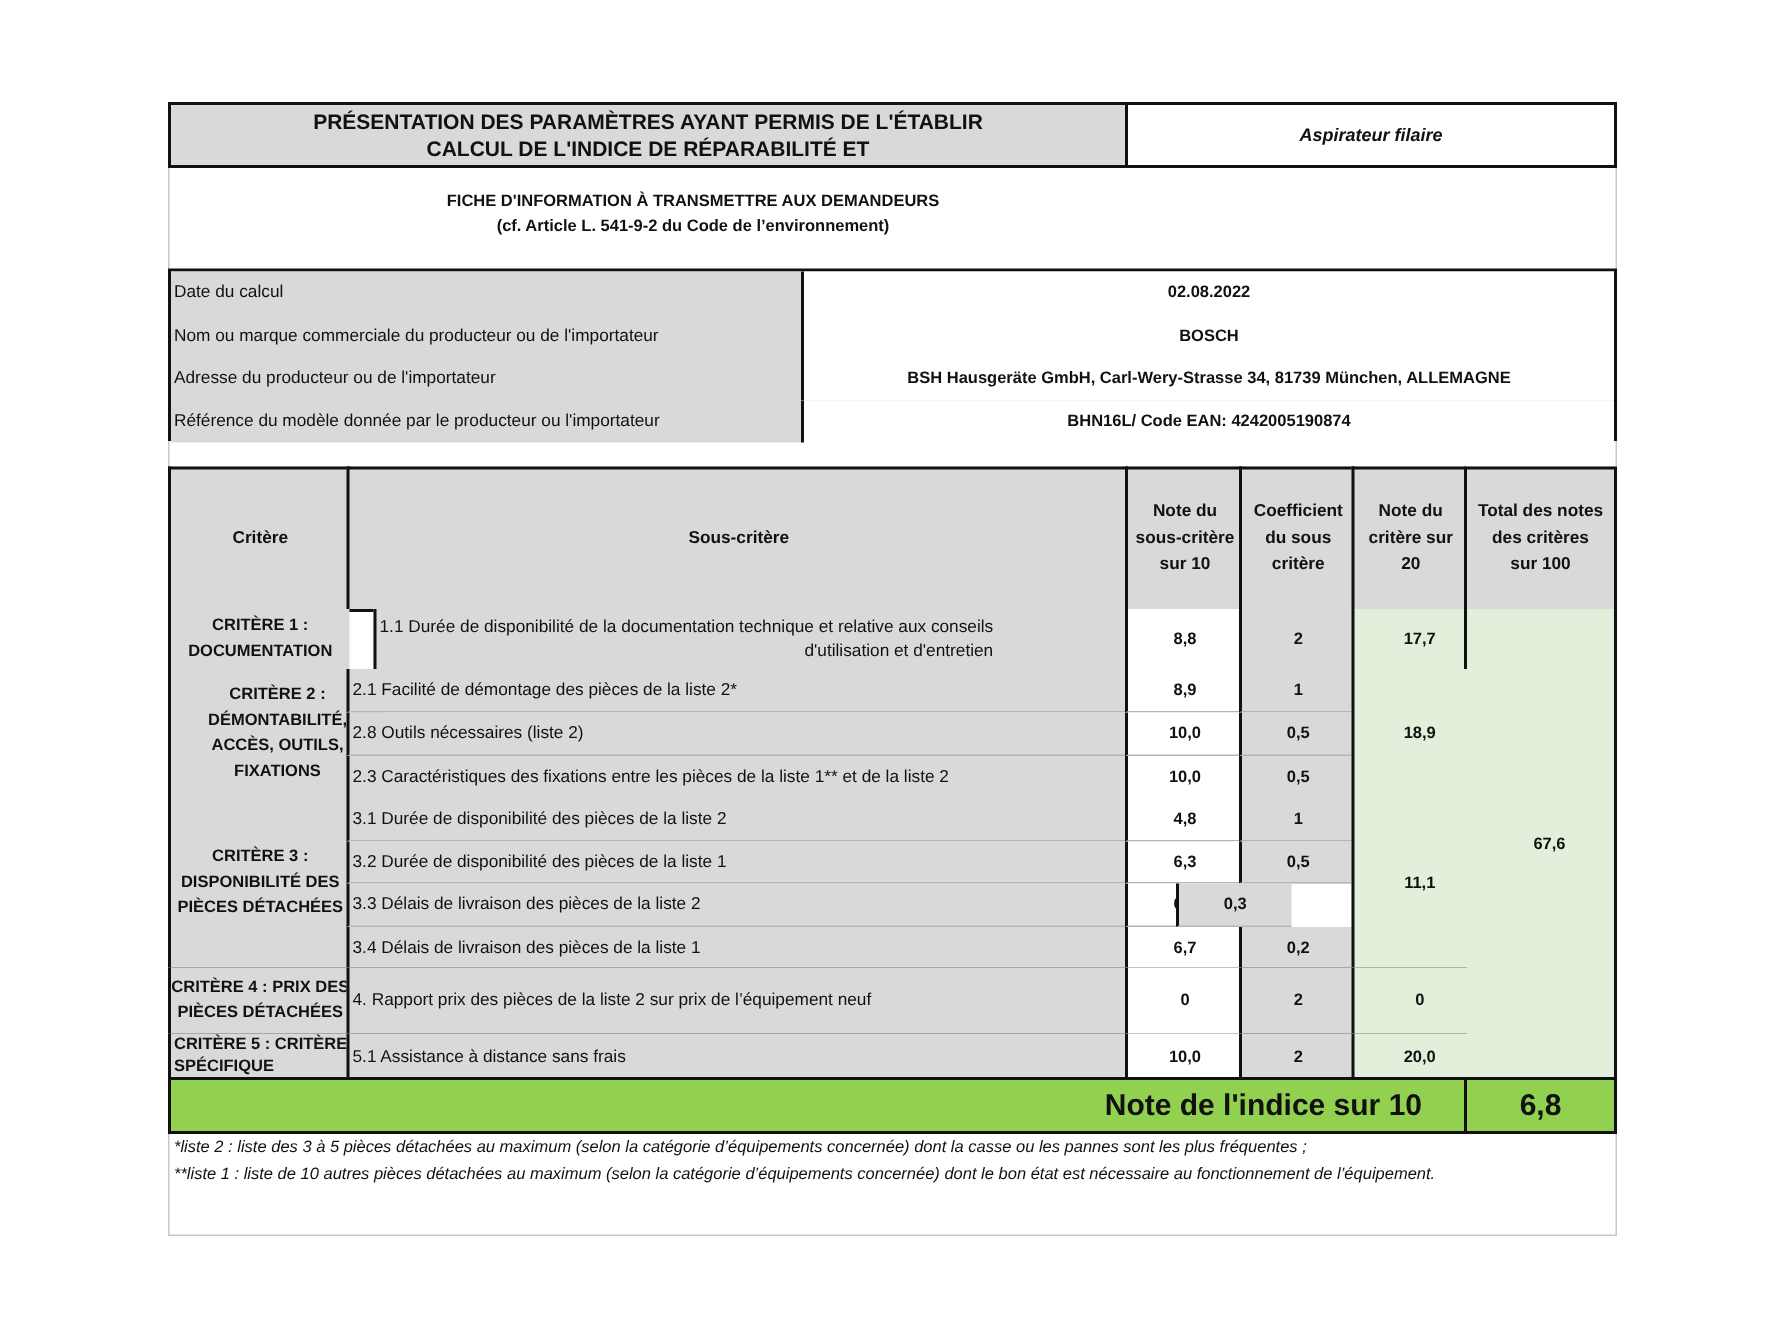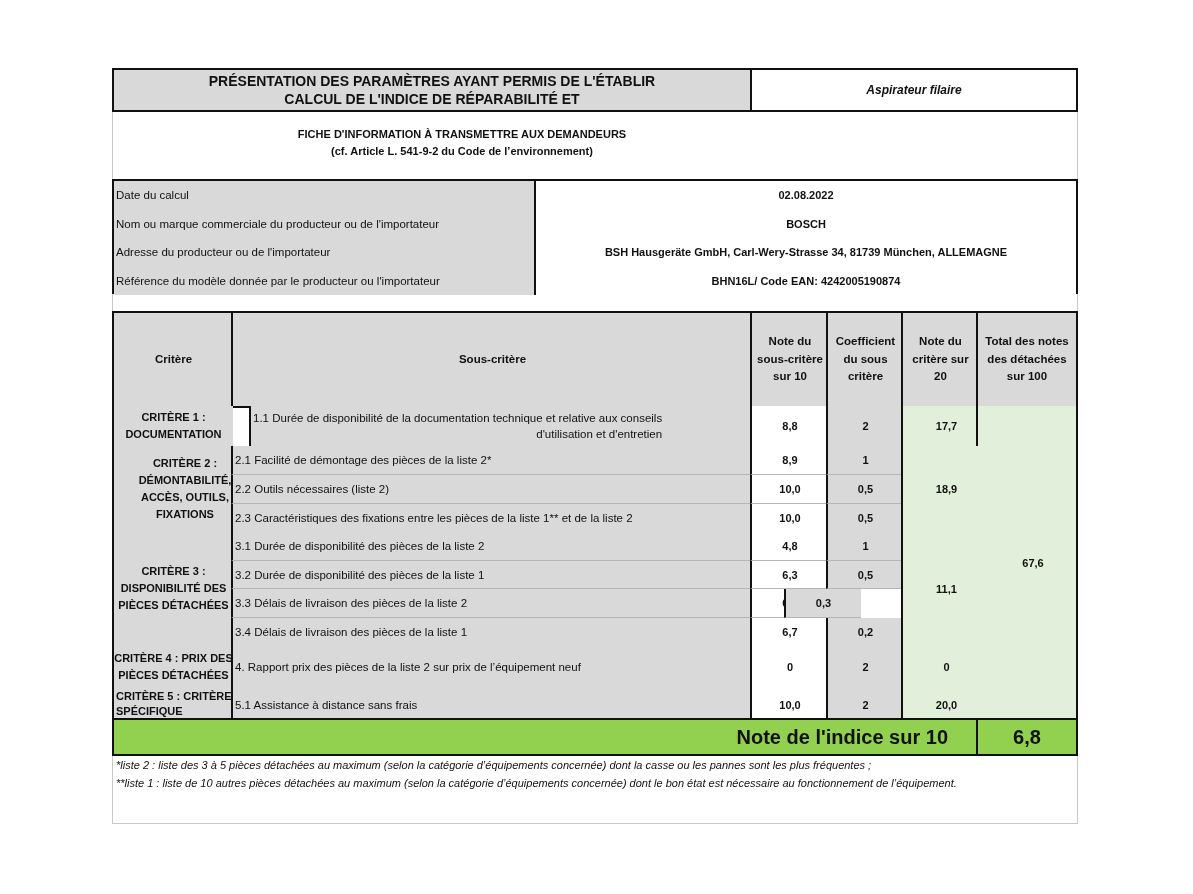--- a/index.html
+++ b/index.html
@@ -96,21 +96,21 @@
   <div class="cell gray center hdr thick-t thick-l thick-b" style="left:901px;top:311px;width:77px;height:97px;">
     <div>
         <div>Note du</div>
         <div>critère sur</div>
         <div>20</div>
       </div>
   </div>
   <div class="cell gray center hdr thick-t thick-l thick-r thick-b" style="left:976px;top:311px;width:102px;height:97px;">
     <div>
         <div>Total des notes</div>
-        <div>des détachées</div>
+        <div>des critères</div>
         <div>sur 100</div>
       </div>
   </div>
 
   <div class="cell gray center crit thick-l thick-b" style="left:112px;top:406px;width:121px;height:42px;">
     <div>
         <div>CRITÈRE 1 :</div>
         <div>DOCUMENTATION</div>
       </div>
   </div>
@@ -128,21 +128,21 @@
 
   <div class="cell gray center crit thick-l thick-b" style="left:112px;top:446px;width:144px;height:88px;">
     <div>
         <div>CRITÈRE 2 :</div>
         <div>DÉMONTABILITÉ,</div>
         <div>ACCÈS, OUTILS,</div>
         <div>FIXATIONS</div>
       </div>
   </div>
   <div class="cell gray sub thick-l thin-b" style="left:231px;top:446px;width:521px;height:29px;">2.1 Facilité de démontage des pièces de la liste 2*</div>
-  <div class="cell gray sub thick-l thin-b" style="left:231px;top:475px;width:521px;height:29px;">2.2 Outils nécessaires (liste 2)</div>
+  <div class="cell gray sub thick-l thin-b" style="left:231px;top:475px;width:521px;height:29px;">2.8 Outils nécessaires (liste 2)</div>
   <div class="cell gray sub thick-l thick-b" style="left:231px;top:504px;width:521px;height:30px;">2.3 Caractéristiques des fixations entre les pièces de la liste 1** et de la liste 2</div>
 
   <div class="cell white center num thick-l thin-b" style="left:750px;top:446px;width:78px;height:29px;">8,9</div>
   <div class="cell white center num thick-l thin-b" style="left:750px;top:475px;width:78px;height:29px;">10,0</div>
   <div class="cell white center num thick-l thick-b" style="left:750px;top:504px;width:78px;height:30px;">10,0</div>
 
   <div class="cell gray center num thick-l thin-b" style="left:826px;top:446px;width:77px;height:29px;">1</div>
   <div class="cell gray center num thick-l thin-b" style="left:826px;top:475px;width:77px;height:29px;">0,5</div>
   <div class="cell gray center num thick-l thick-b" style="left:826px;top:504px;width:77px;height:30px;">0,5</div>
 

